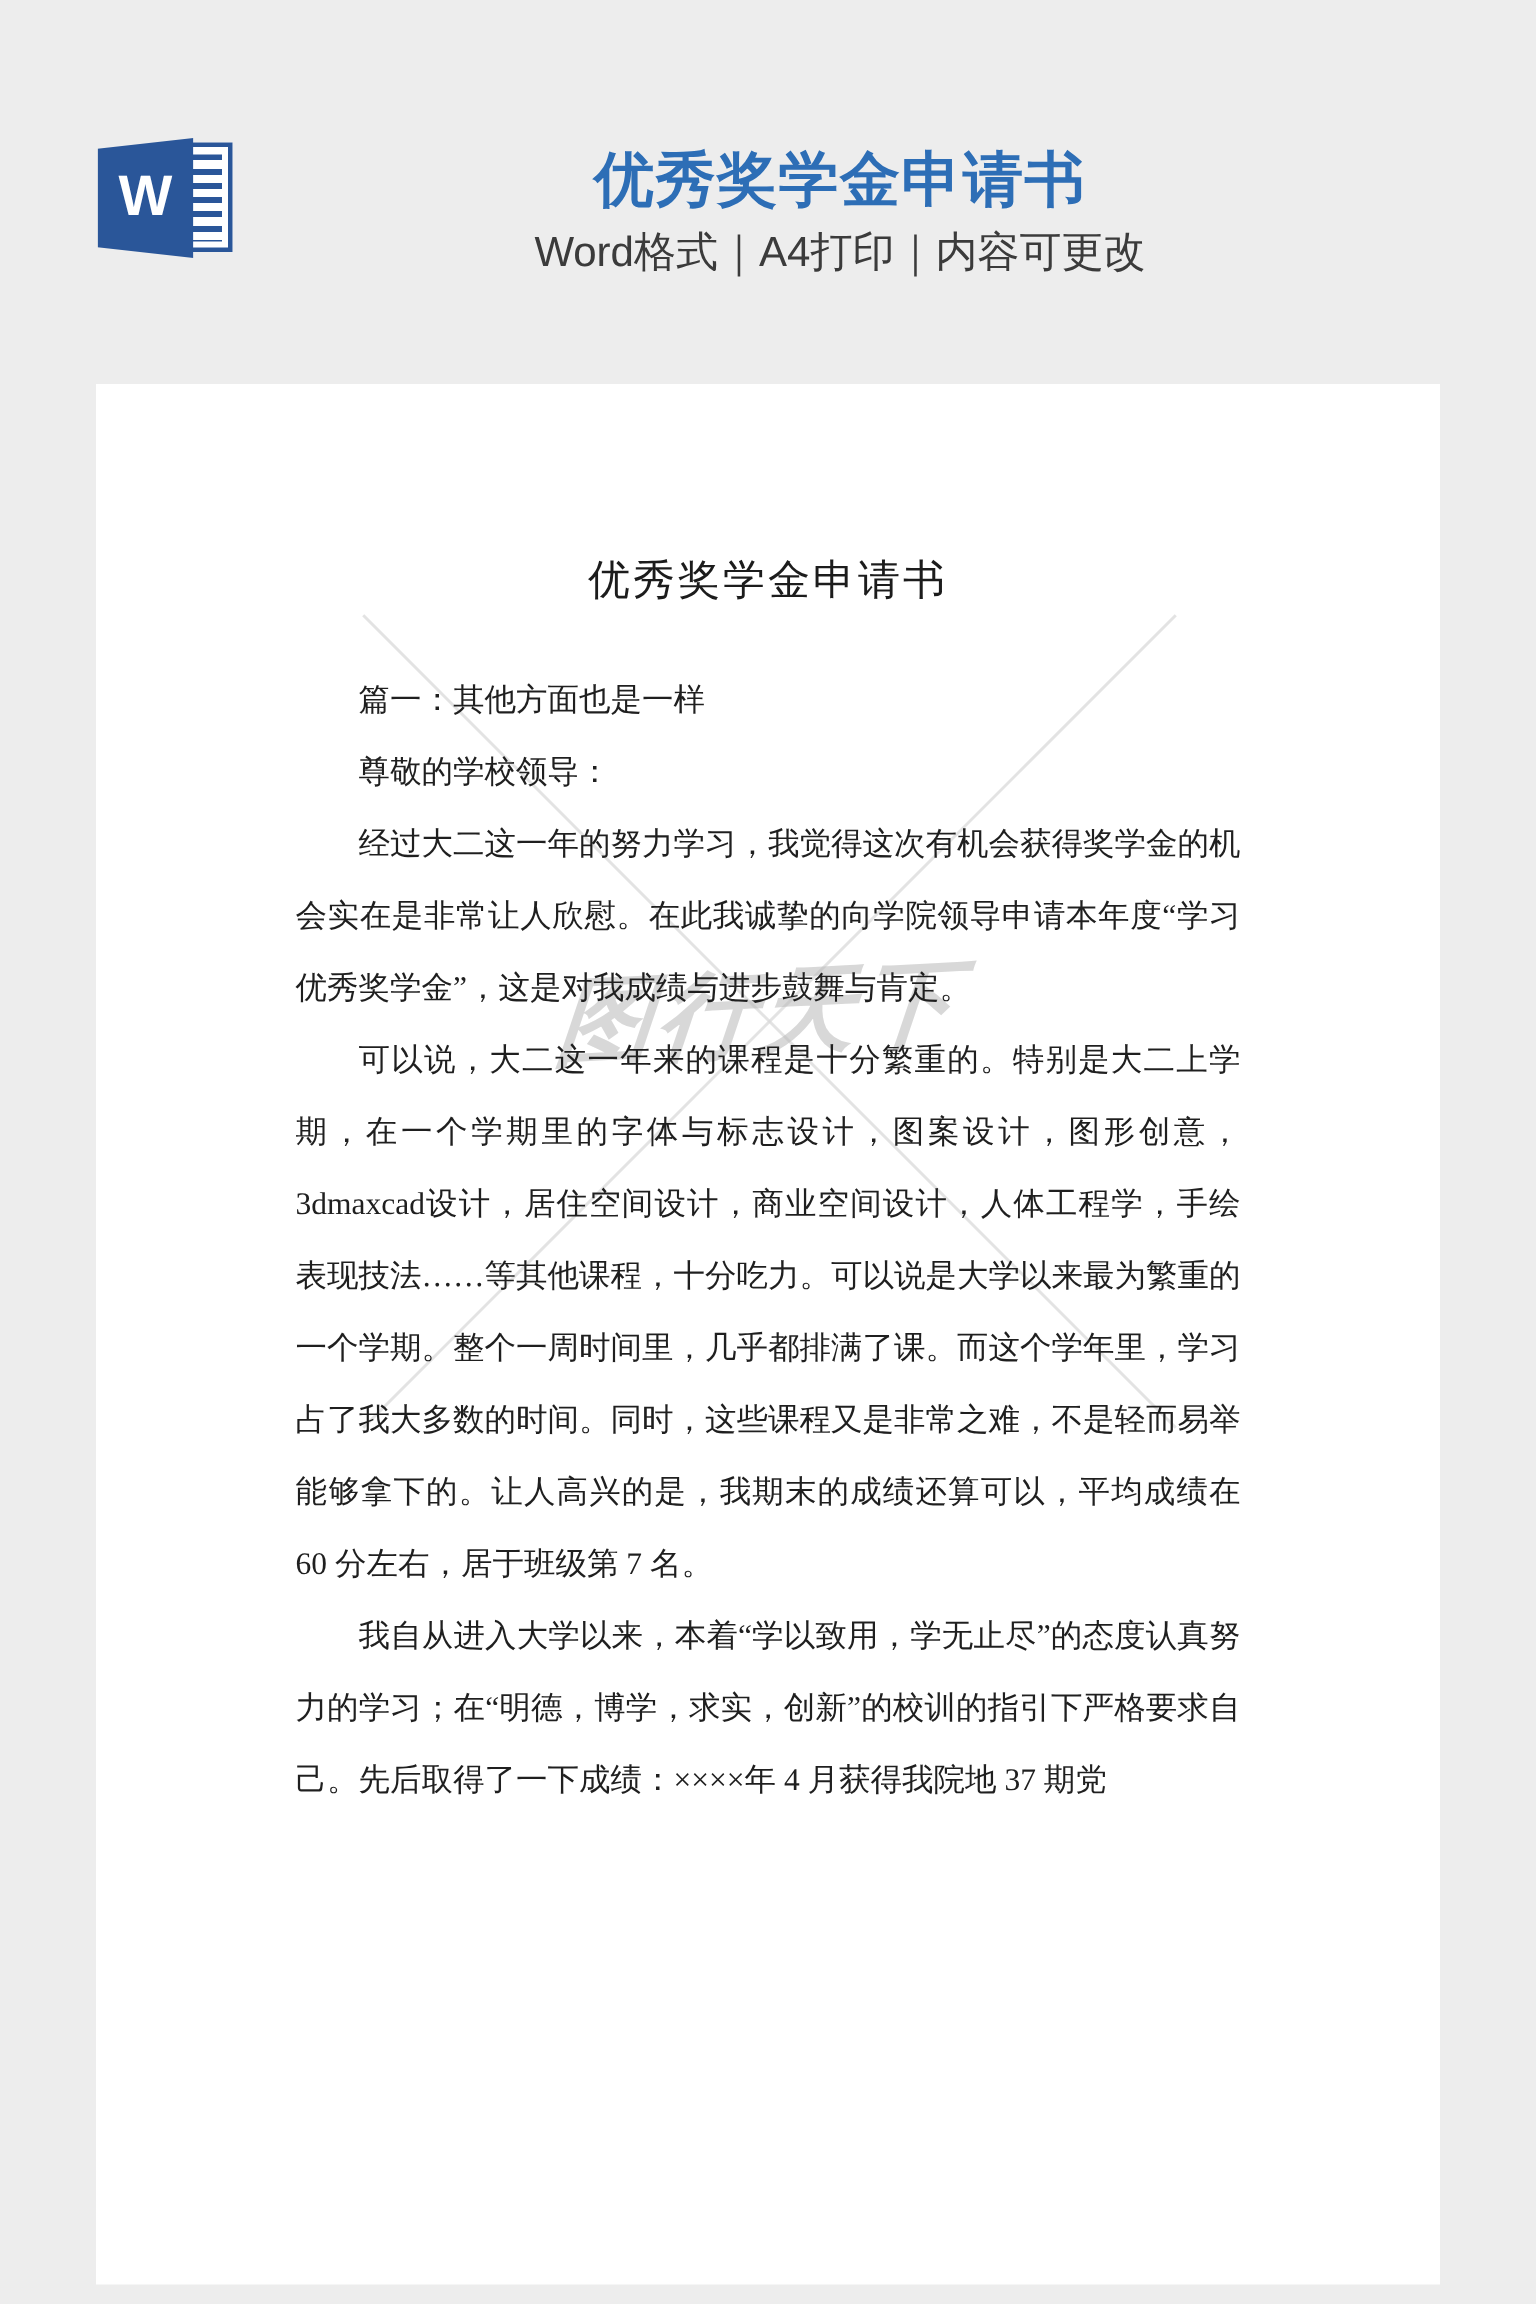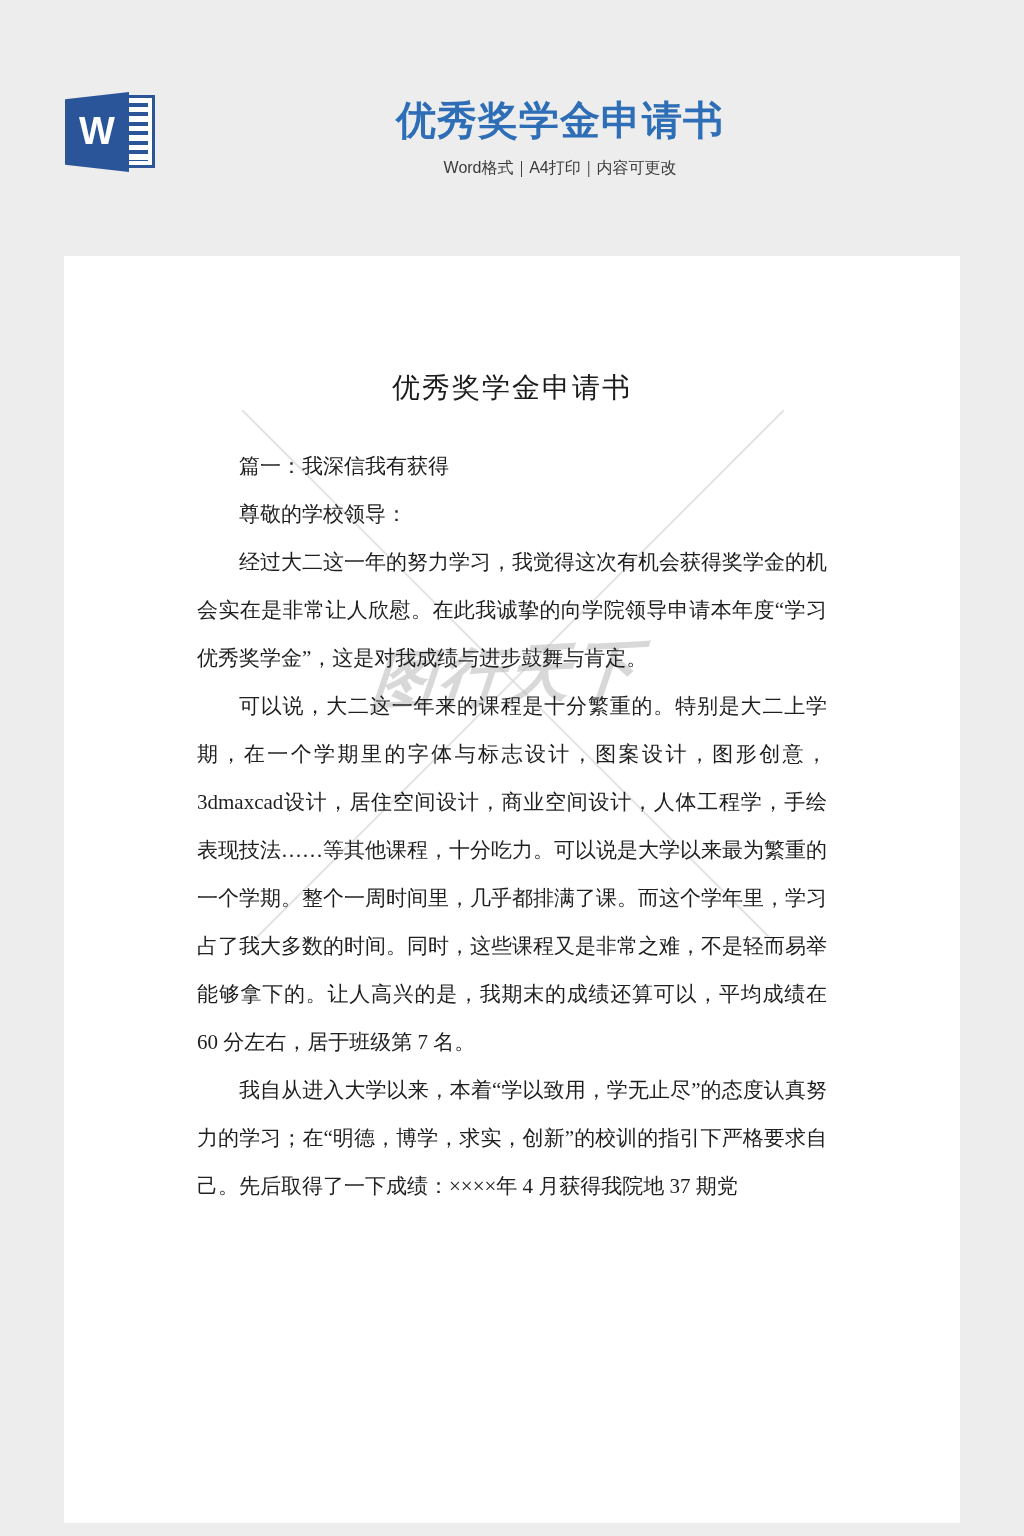--- a/index.html
+++ b/index.html
@@ -32,21 +32,21 @@
   .icon-flap span {
     color: #ffffff; font: 700 38px "Liberation Sans", sans-serif;
     transform: translateY(-1px);
   }
 
   .header-text { position: absolute; left: 160px; right: 64px; top: 98px; text-align: center; }
   .header-title {
     margin: 0; font-size: 40px; line-height: 44px; font-weight: 700;
     color: #2d6eb6; letter-spacing: 1px;
   }
-  .header-subtitle { margin-top: 13px; font-size: 16px; line-height: 26px; color: #3b3b3b; }
+  .header-subtitle { margin-top: 13px; font-size: 28px; line-height: 26px; color: #3b3b3b; }
 
   
   .page {
     position: absolute; left: 64px; top: 256px; width: 896px; height: 1267px;
     background: #ffffff; overflow: hidden;
   }
 
   .doc-title {
     margin: 0; padding-top: 112px;
     text-align: center;
@@ -103,21 +103,21 @@
   </header>
 
   <main class="page">
     <div class="wm-line wm-line-1"></div>
     <div class="wm-line wm-line-2"></div>
     <div class="wm-logo">图行天下</div>
 
     <h2 class="doc-title">优秀奖学金申请书</h2>
 
     <div class="doc-body">
-      <p>篇一：我深信我有获得</p>
+      <p>篇一：其他方面也是一样</p>
       <p>尊敬的学校领导：</p>
       <p>经过大二这一年的努力学习，我觉得这次有机会获得奖学金的机会实在是非常让人欣慰。在此我诚挚的向学院领导申请本年度“学习优秀奖学金”，这是对我成绩与进步鼓舞与肯定。</p>
       <p>可以说，大二这一年来的课程是十分繁重的。特别是大二上学期，在一个学期里的字体与标志设计，图案设计，图形创意，3dmaxcad设计，居住空间设计，商业空间设计，人体工程学，手绘表现技法……等其他课程，十分吃力。可以说是大学以来最为繁重的一个学期。整个一周时间里，几乎都排满了课。而这个学年里，学习占了我大多数的时间。同时，这些课程又是非常之难，不是轻而易举能够拿下的。让人高兴的是，我期末的成绩还算可以，平均成绩在 60 分左右，居于班级第 7 名。</p>
       <p>我自从进入大学以来，本着“学以致用，学无止尽”的态度认真努力的学习；在“明德，博学，求实，创新”的校训的指引下严格要求自己。先后取得了一下成绩：××××年 4 月获得我院地 37 期党</p>
     </div>
   </main>
 
 </div>
 
 </body></html>

